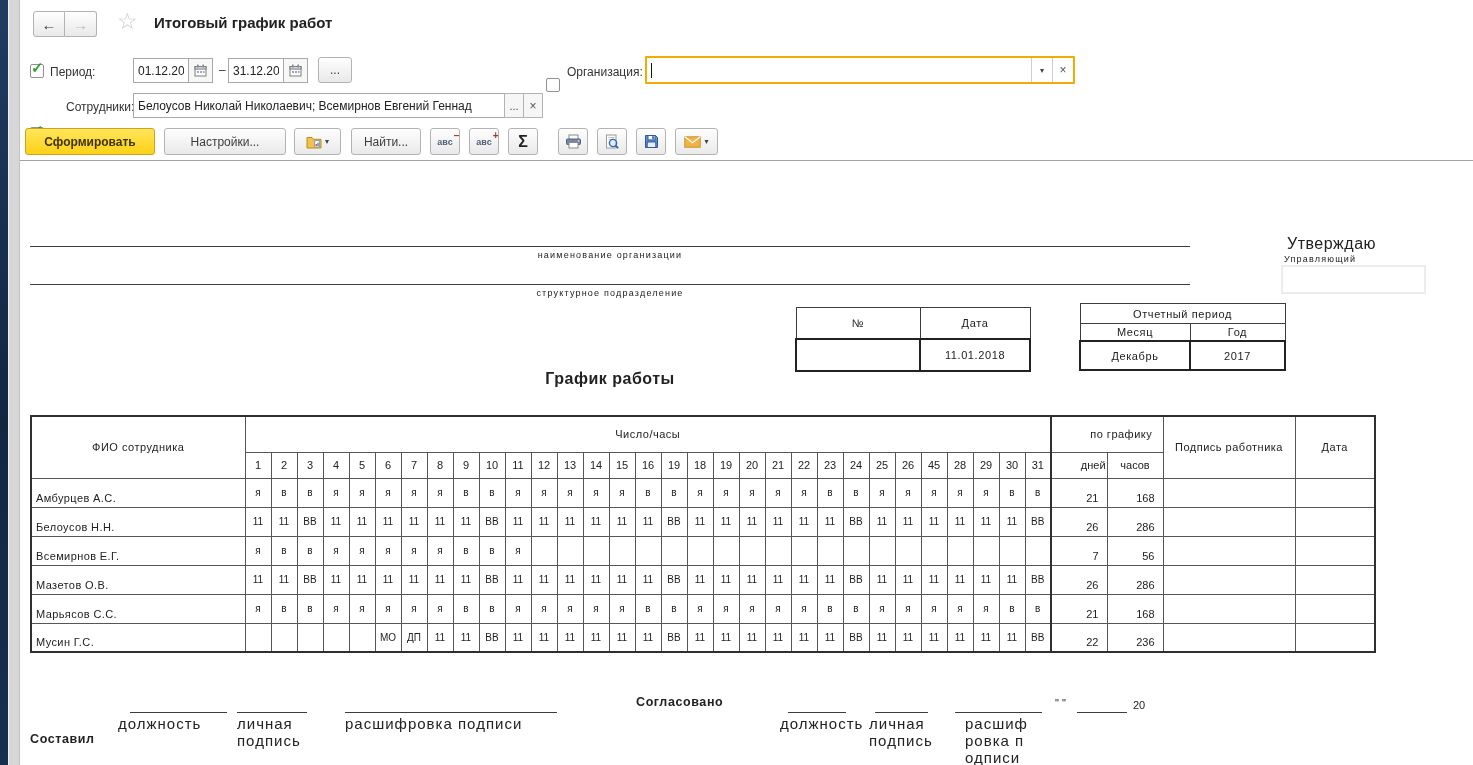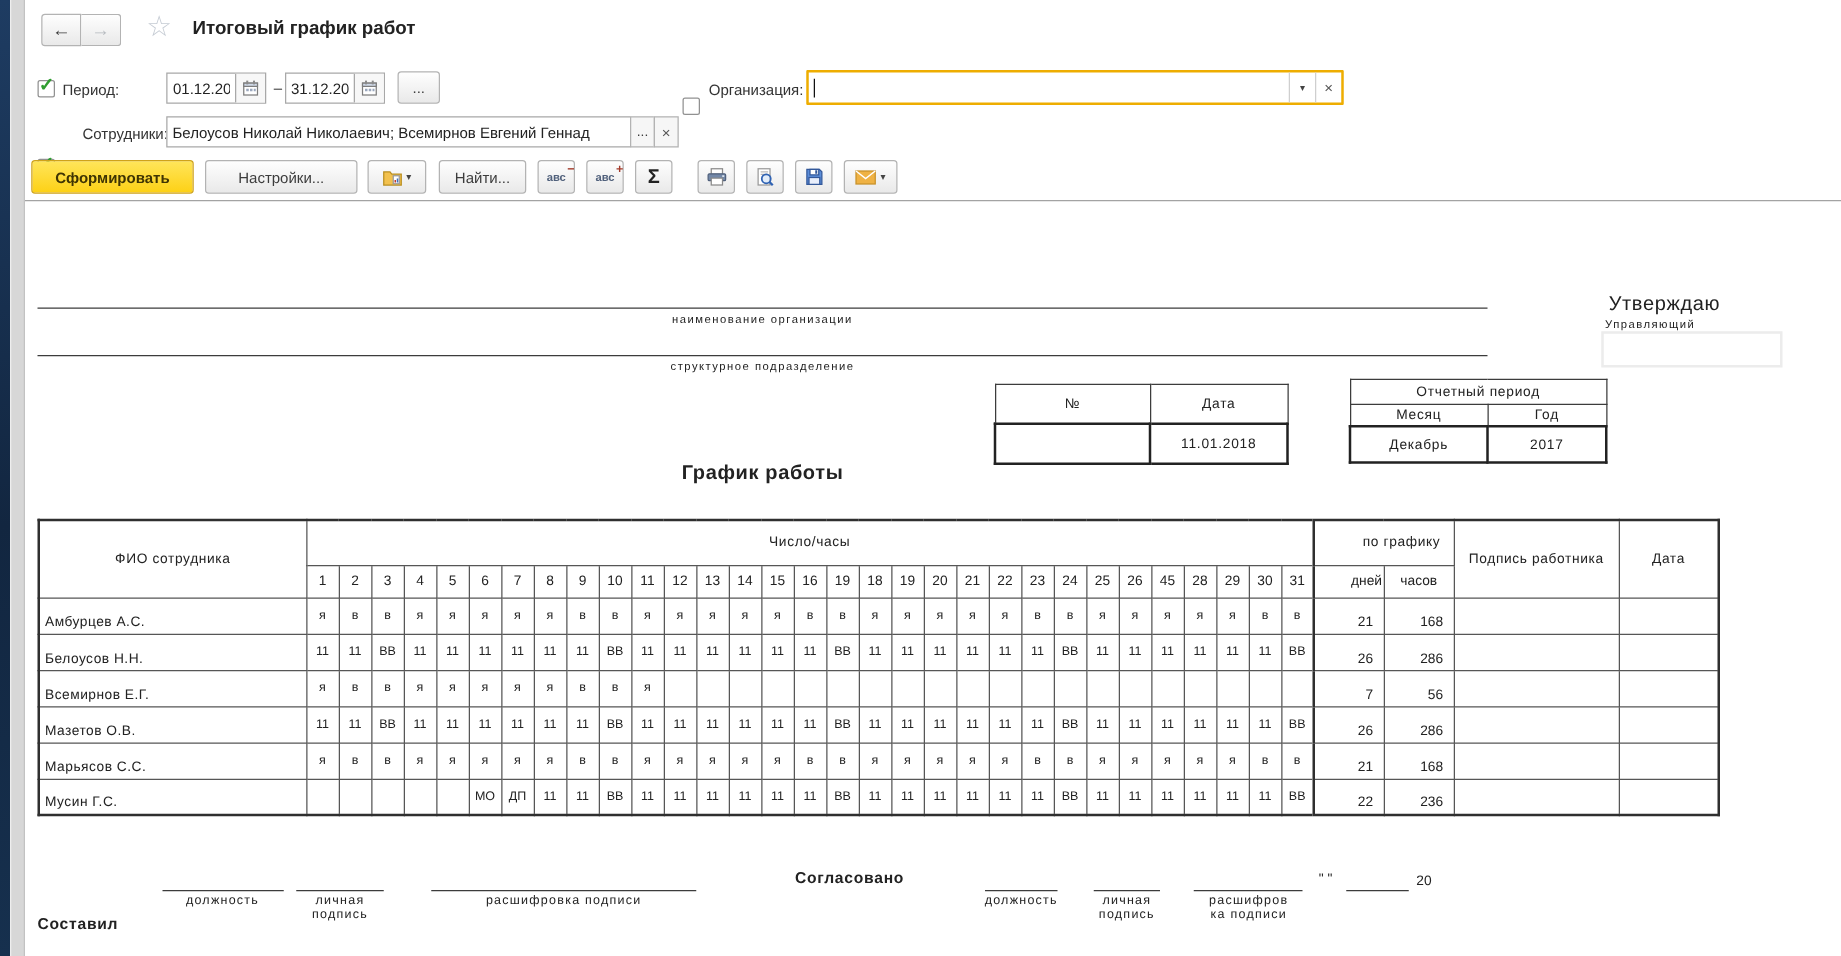--- a/index.html
+++ b/index.html
@@ -93,21 +93,21 @@
   #schedule tr.hdr1 td{height:36px;font-size:11px;letter-spacing:.5px;}
   #schedule tr.hdr2 td{height:26px;font-size:11px;}
   #schedule tbody tr{height:29px;}
   #schedule .name-cell{text-align:left;vertical-align:bottom;padding:0 0 3px 4px;font-size:11px;letter-spacing:.4px;}
   #schedule .tot-cell{text-align:right;vertical-align:bottom;padding:0 8px 3px 0;font-size:11px;}
   #schedule .thickL{border-left:2px solid #2f2f2f;padding-left:28px;}
 
   
   .sig-strong{font-size:12.5px;font-weight:bold;letter-spacing:.6px;color:#222;}
   .uline{border-bottom:1px solid #3c3c3c;height:14px;}
-  .ulabel{font-size:10px;letter-spacing:1px;color:#222;text-align:center;}
+  .ulabel{font-size:15px;letter-spacing:1px;color:#222;text-align:left;}
   #composed-label{left:30px;top:732px;}
   #u1{left:130px;top:698px;width:97px;} #u1l{left:118px;top:715px;width:120px;}
   #u2{left:237px;top:698px;width:70px;} #u2l{left:237px;top:715px;width:70px;}
   #u3{left:345px;top:698px;width:212px;} #u3l{left:345px;top:715px;width:212px;}
   #agreed-label{left:636px;top:695px;}
   #u4{left:788px;top:698px;width:58px;} #u4l{left:780px;top:715px;width:74px;}
   #u5{left:875px;top:698px;width:53px;} #u5l{left:869px;top:715px;width:65px;}
   #u6{left:955px;top:698px;width:87px;} #u6l{left:965px;top:715px;width:68px;word-break:break-all;}
   #date-quotes{left:1055px;top:697px;font-size:11px;color:#222;}
   #u7{left:1077px;top:698px;width:50px;}

